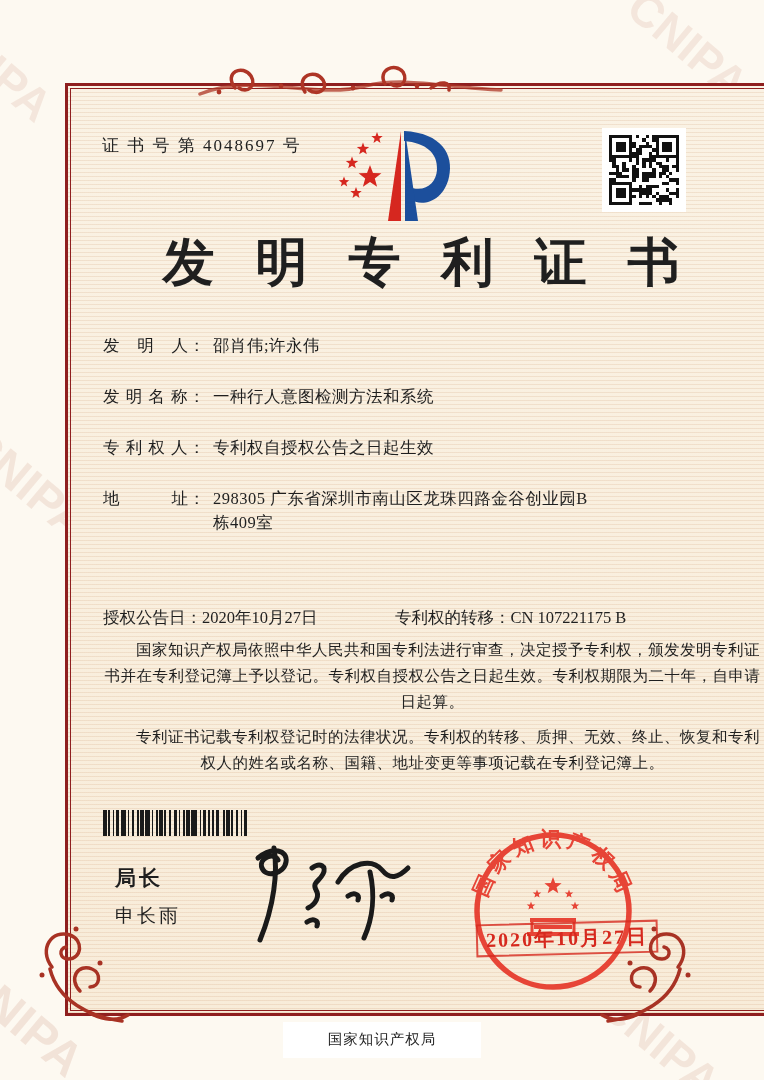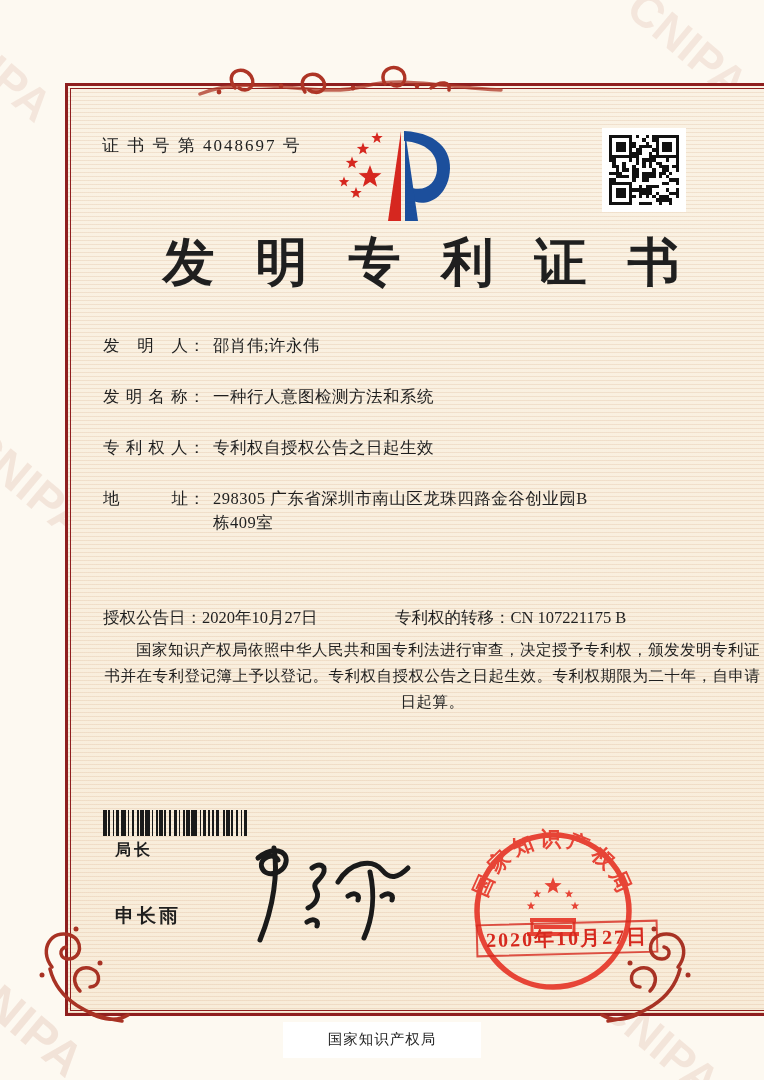--- a/index.html
+++ b/index.html
@@ -36,22 +36,22 @@
 
   .grant-row { position:absolute; left:35px; top:521px; right:26px; font-size:16.5px; }
   .grant-no  { position:absolute; left:292px; top:0; }
 
   .paras { position:absolute; left:35px; top:551px; right:26px; font-size:15.5px; line-height:1.68;text-align:center; }
   .paras p { text-indent:2em; margin-bottom:9px; letter-spacing:.5px; }
 
   .barcode { position:absolute; left:35px; top:724px; width:240px; height:26px; overflow:hidden; white-space:nowrap; font-size:0; }
   .barcode i { display:inline-block; height:26px; }
 
-  .signer-title { position:absolute; left:47px; top:754px; font-size:16px; font-weight:700; letter-spacing:3px; }
-  .signer-name  { position:absolute; left:47px; top:817px; font-size:19px; font-weight:700; letter-spacing:3px; }
+  .signer-title { position:absolute; left:47px; top:778px; font-size:21px; font-weight:700; letter-spacing:3px; }
+  .signer-name  { position:absolute; left:47px; top:817px; font-size:19px; font-weight:400; letter-spacing:3px; }
   .signature { position:absolute; left:152px; top:750px; width:195px; height:115px; }
 
   .seal { position:absolute; left:400px; top:740px; width:170px; height:170px; opacity:.93; }
   .stamp { position:absolute; left:408px; top:836px; font-size:20px; font-weight:700; color:#d6291e;
            border:2px solid rgba(214,41,30,.8); padding:1px 8px; letter-spacing:2px;
            transform:rotate(-1.5deg); background:transparent; }
 
   .page-info { position:absolute; left:0; top:896px; width:100%; text-align:center; font-size:15px; letter-spacing:1px; }
 
   .footer-band { position:absolute; left:283px; top:1022px; width:198px; height:36px; background:#ffffff;
@@ -343,20 +343,21 @@
         <div class="frow"><span class="flabel">地　　　址：</span><span class="fvalue">298305 广东省深圳市南山区龙珠四路金谷创业园B栋409室</span></div>
       </div>
 
     <div class="grant-row">
       <span>授权公告日：</span><span>2020年10月27日</span>
       <span class="grant-no"><span>专利权的转移：</span><span>CN 107221175 B</span></span>
     </div>
 
     <div class="paras">
       <p>国家知识产权局依照中华人民共和国专利法进行审查，决定授予专利权，颁发发明专利证书并在专利登记簿上予以登记。专利权自授权公告之日起生效。专利权期限为二十年，自申请日起算。</p>
+      <p>专利证书记载专利权登记时的法律状况。专利权的转移、质押、无效、终止、恢复和专利权人的姓名或名称、国籍、地址变更等事项记载在专利登记簿上。</p>
     </div>
 
     <div class="barcode" id="barcode"><i style="width: 3.6px; background: rgb(26, 26, 26);"></i><i style="width: 1.4px; background: transparent;"></i><i style="width: 1.8px; background: rgb(26, 26, 26);"></i><i style="width: 2.8px; background: transparent;"></i><i style="width: 1.8px; background: rgb(26, 26, 26);"></i><i style="width: 1.4px; background: transparent;"></i><i style="width: 3.6px; background: rgb(26, 26, 26);"></i><i style="width: 1.4px; background: transparent;"></i><i style="width: 5.4px; background: rgb(26, 26, 26);"></i><i style="width: 1.4px; background: transparent;"></i><i style="width: 1.8px; background: rgb(26, 26, 26);"></i><i style="width: 2.8px; background: transparent;"></i><i style="width: 1.8px; background: rgb(26, 26, 26);"></i><i style="width: 2.8px; background: transparent;"></i><i style="width: 1.8px; background: rgb(26, 26, 26);"></i><i style="width: 1.4px; background: transparent;"></i><i style="width: 3.6px; background: rgb(26, 26, 26);"></i><i style="width: 1.4px; background: transparent;"></i><i style="width: 5.4px; background: rgb(26, 26, 26);"></i><i style="width: 1.4px; background: transparent;"></i><i style="width: 1.8px; background: rgb(26, 26, 26);"></i><i style="width: 2.8px; background: transparent;"></i><i style="width: 1.8px; background: rgb(26, 26, 26);"></i><i style="width: 1.4px; background: transparent;"></i><i style="width: 3.6px; background: rgb(26, 26, 26);"></i><i style="width: 1.4px; background: transparent;"></i><i style="width: 1.8px; background: rgb(26, 26, 26);"></i><i style="width: 2.8px; background: transparent;"></i><i style="width: 1.8px; background: rgb(26, 26, 26);"></i><i style="width: 2.8px; background: transparent;"></i><i style="width: 3.6px; background: rgb(26, 26, 26);"></i><i style="width: 1.4px; background: transparent;"></i><i style="width: 1.8px; background: rgb(26, 26, 26);"></i><i style="width: 2.8px; background: transparent;"></i><i style="width: 1.8px; background: rgb(26, 26, 26);"></i><i style="width: 1.4px; background: transparent;"></i><i style="width: 3.6px; background: rgb(26, 26, 26);"></i><i style="width: 1.4px; background: transparent;"></i><i style="width: 5.4px; background: rgb(26, 26, 26);"></i><i style="width: 2.8px; background: transparent;"></i><i style="width: 1.8px; background: rgb(26, 26, 26);"></i><i style="width: 1.4px; background: transparent;"></i><i style="width: 3.6px; background: rgb(26, 26, 26);"></i><i style="width: 1.4px; background: transparent;"></i><i style="width: 1.8px; background: rgb(26, 26, 26);"></i><i style="width: 2.8px; background: transparent;"></i><i style="width: 1.8px; background: rgb(26, 26, 26);"></i><i style="width: 1.4px; background: transparent;"></i><i style="width: 3.6px; background: rgb(26, 26, 26);"></i><i style="width: 4.2px; background: transparent;"></i><i style="width: 1.8px; background: rgb(26, 26, 26);"></i><i style="width: 1.4px; background: transparent;"></i><i style="width: 3.6px; background: rgb(26, 26, 26);"></i><i style="width: 1.4px; background: transparent;"></i><i style="width: 1.8px; background: rgb(26, 26, 26);"></i><i style="width: 2.8px; background: transparent;"></i><i style="width: 1.8px; background: rgb(26, 26, 26);"></i><i style="width: 2.8px; background: transparent;"></i><i style="width: 1.8px; background: rgb(26, 26, 26);"></i><i style="width: 1.4px; background: transparent;"></i><i style="width: 3.6px; background: rgb(26, 26, 26);"></i></div>
 
     <div class="signer-title">局长</div>
     <div class="signer-name">申长雨</div>
 
     <svg class="signature" viewBox="0 0 195 115">
       <g fill="none" stroke="#1a1a1a" stroke-width="5" stroke-linecap="round" stroke-linejoin="round">
         <path d="M38,22 C52,10 68,14 66,26 C64,38 46,42 42,32 C38,22 54,16 58,24"></path>

